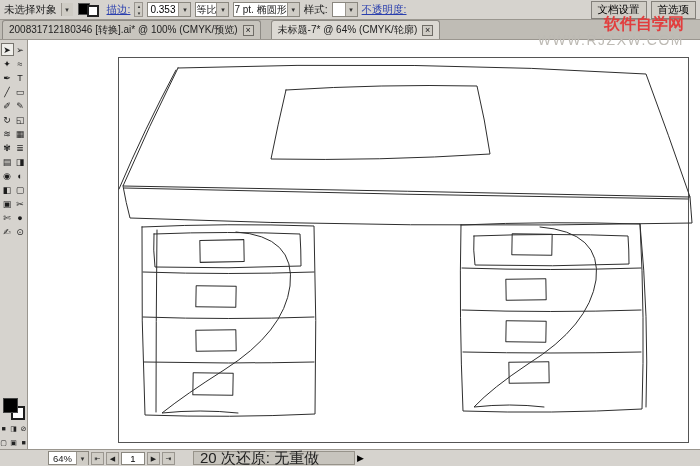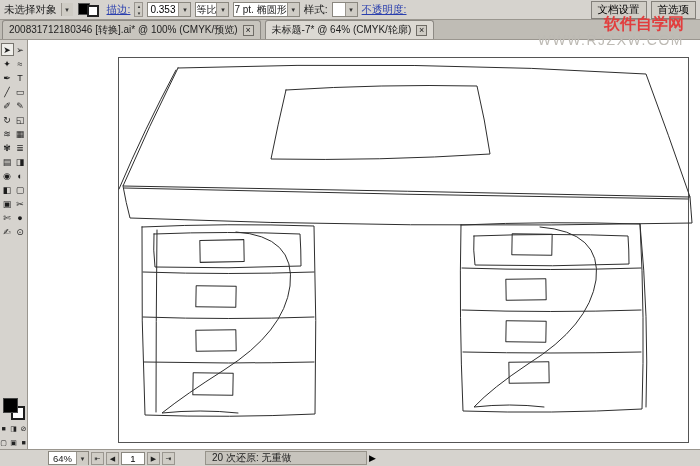--- a/index.html
+++ b/index.html
@@ -17,21 +17,21 @@
   .dd-arrow{width:12px;height:13px;background:#cfccc5;border-left:1px solid #9a968f;font-size:7px;line-height:13px;text-align:center;color:#333;cursor:pointer}
   .stepper{display:flex;flex-direction:column;width:9px;height:15px;font-size:5px;line-height:7px;text-align:center;color:#333;background:#cfccc5;border:1px solid #9a968f}
   .swatch-pair{position:relative;width:26px;height:16px;flex:0 0 auto}
   .cb-fill{position:absolute;left:1px;top:1px;width:12px;height:12px;background:#000;border:1px solid #555}
   .cb-stroke{position:absolute;left:10px;top:3px;width:12px;height:12px;background:#fff;border:2px solid #222}
   .spacer{flex:1}
   .chip{border:1px solid #83807a;background:#d0cdc6;padding:1px 6px;font-size:10.5px;font-family:"Liberation Sans","DejaVu Sans",sans-serif;white-space:nowrap;cursor:pointer}
 
   
   .tab-bar{height:20px;flex:0 0 auto;background:#bfbcb5;display:flex;align-items:flex-end;padding-left:2px;border-bottom:1px solid #9a968f}
-  .tab{height:19px;display:flex;align-items:center;gap:5px;padding:0 6px;font-size:10px;background:#c8c5be;border:1px solid #8d8a84;border-bottom:none;margin-right:4px;color:#222;border-radius:3px 3px 0 0;white-space:nowrap;cursor:pointer}
+  .tab{height:19px;display:flex;align-items:center;gap:5px;padding:0 6px;font-size:10px;background:#c8c5be;border:1px solid #8d8a84;border-bottom:none;margin-right:10px;color:#222;border-radius:3px 3px 0 0;white-space:nowrap;cursor:pointer}
   .tab.active{background:#dcd9d3}
   .tab-close{width:11px;height:11px;border:1px solid #6f6c66;background:#cfccc5;font-size:9px;line-height:9px;text-align:center;color:#222;cursor:pointer}
 
   
   .watermark{position:absolute;top:15px;right:16px;text-align:right;line-height:1.1;z-index:6;pointer-events:none}
   .wm1{color:#e23d3d;font-size:16px;font-weight:bold}
   .wm2{color:#bdbab4;font-size:14px;letter-spacing:1.5px}
 
   
   .main{flex:1;display:flex;min-height:0}
@@ -47,21 +47,21 @@
 
   .canvas{flex:1;background:#fff;position:relative;overflow:hidden;cursor:default}
   .canvas svg{display:block}
 
   
   .status-bar{height:17px;flex:0 0 auto;background:#d6d3ce;border-top:1px solid #9a968f;display:flex;align-items:center;gap:2px;padding:0 19px;font-size:10px}
   .zoom-box{margin-left:29px;display:flex;align-items:center;background:#fff;border:1px solid #8a877f;height:14px}
   .zoom-box .val{padding:0 4px;font-size:9.5px}
   .nav-btn{width:13px;height:13px;border:1px solid #9a968f;background:#d0cdc6;font-size:7px;line-height:11px;text-align:center;color:#222;cursor:pointer}
   .page-field{width:24px;height:13px;background:#fff;border:1px solid #8a877f;font-size:9.5px;text-align:center;font-family:"Liberation Sans","DejaVu Sans",sans-serif}
-  .status-readout{margin-left:28px;width:162px;height:14px;background:#c7c4bd;border:1px solid #97938a;display:flex;align-items:center;padding:0 6px;font-size:10px;white-space:nowrap;cursor:pointer}
+  .status-readout{margin-left:16px;width:162px;height:14px;background:#c7c4bd;border:1px solid #97938a;display:flex;align-items:center;padding:0 6px;font-size:15px;white-space:nowrap;cursor:pointer}
   .expander{width:12px;font-size:9px;color:#000;cursor:pointer}
 </style>
 </head>
 <body>
 
 <div class="app">
 
   <div class="control-bar">
     <span class="cb-label">未选择对象</span>
     <span class="dd-arrow">▾</span>

